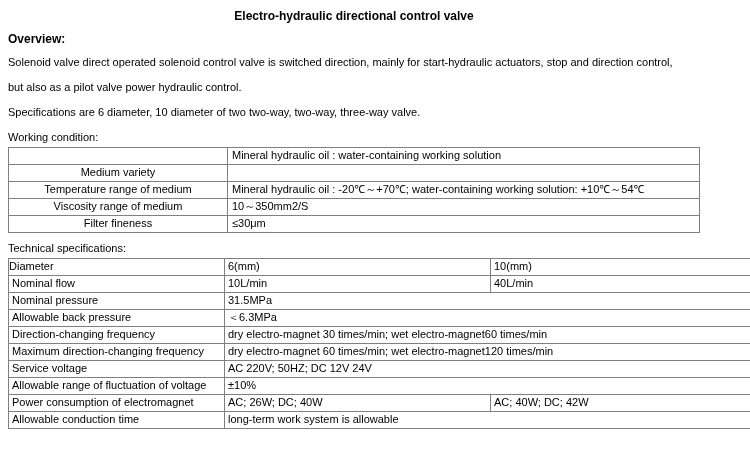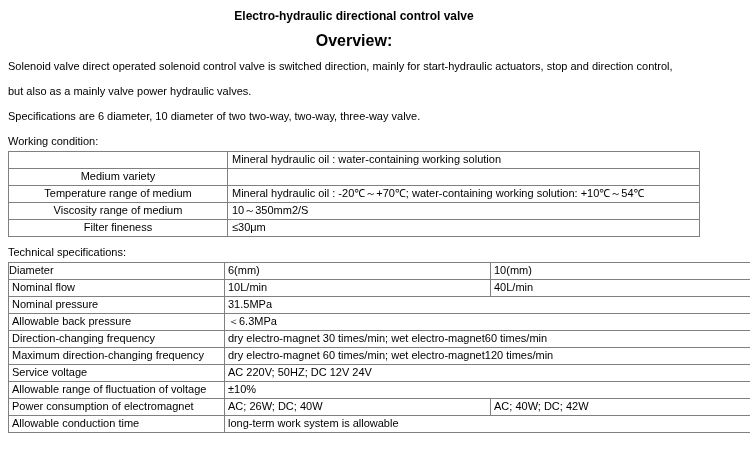--- a/index.html
+++ b/index.html
@@ -22,24 +22,23 @@
     box-sizing: border-box;
     padding: 7px 8px 0 8px;
   }
   .doc-title {
     text-align: center;
     font-size: 12px;
     font-weight: bold;
     margin: 2px 0 9px 0;
   }
   .section-heading {
-    font-size: 16px;
+    font-size: 12px;
     font-weight: bold;
     margin: 0 0 9px 0;
-    text-align: center;
   }
   .para {
     font-size: 11px;
     line-height: 1.45;
     margin: 0 0 9px 0;
   }
   .para.tight {
     margin-bottom: 10px;
   }
   .label-line {
@@ -91,21 +90,21 @@
 </head>
 <body>
 
 <div class="page">
 
   <div class="doc-title">Electro-hydraulic directional control valve</div>
 
   <div class="section-heading">Overview:</div>
 
   <div class="para">Solenoid valve direct operated solenoid control valve is switched direction, mainly for start-hydraulic actuators, stop and direction control,</div>
-  <div class="para">but also as a mainly valve power hydraulic valves.</div>
+  <div class="para">but also as a pilot valve power hydraulic control.</div>
   <div class="para tight">Specifications are 6 diameter, 10 diameter of two two-way, two-way, three-way valve.</div>
 
   <div class="label-line">Working condition:</div>
 
   <table class="cond-table">
     <tbody>
       <tr>
         <td class="k"></td>
         <td class="v">Mineral hydraulic oil : water-containing working solution</td>
       </tr>

